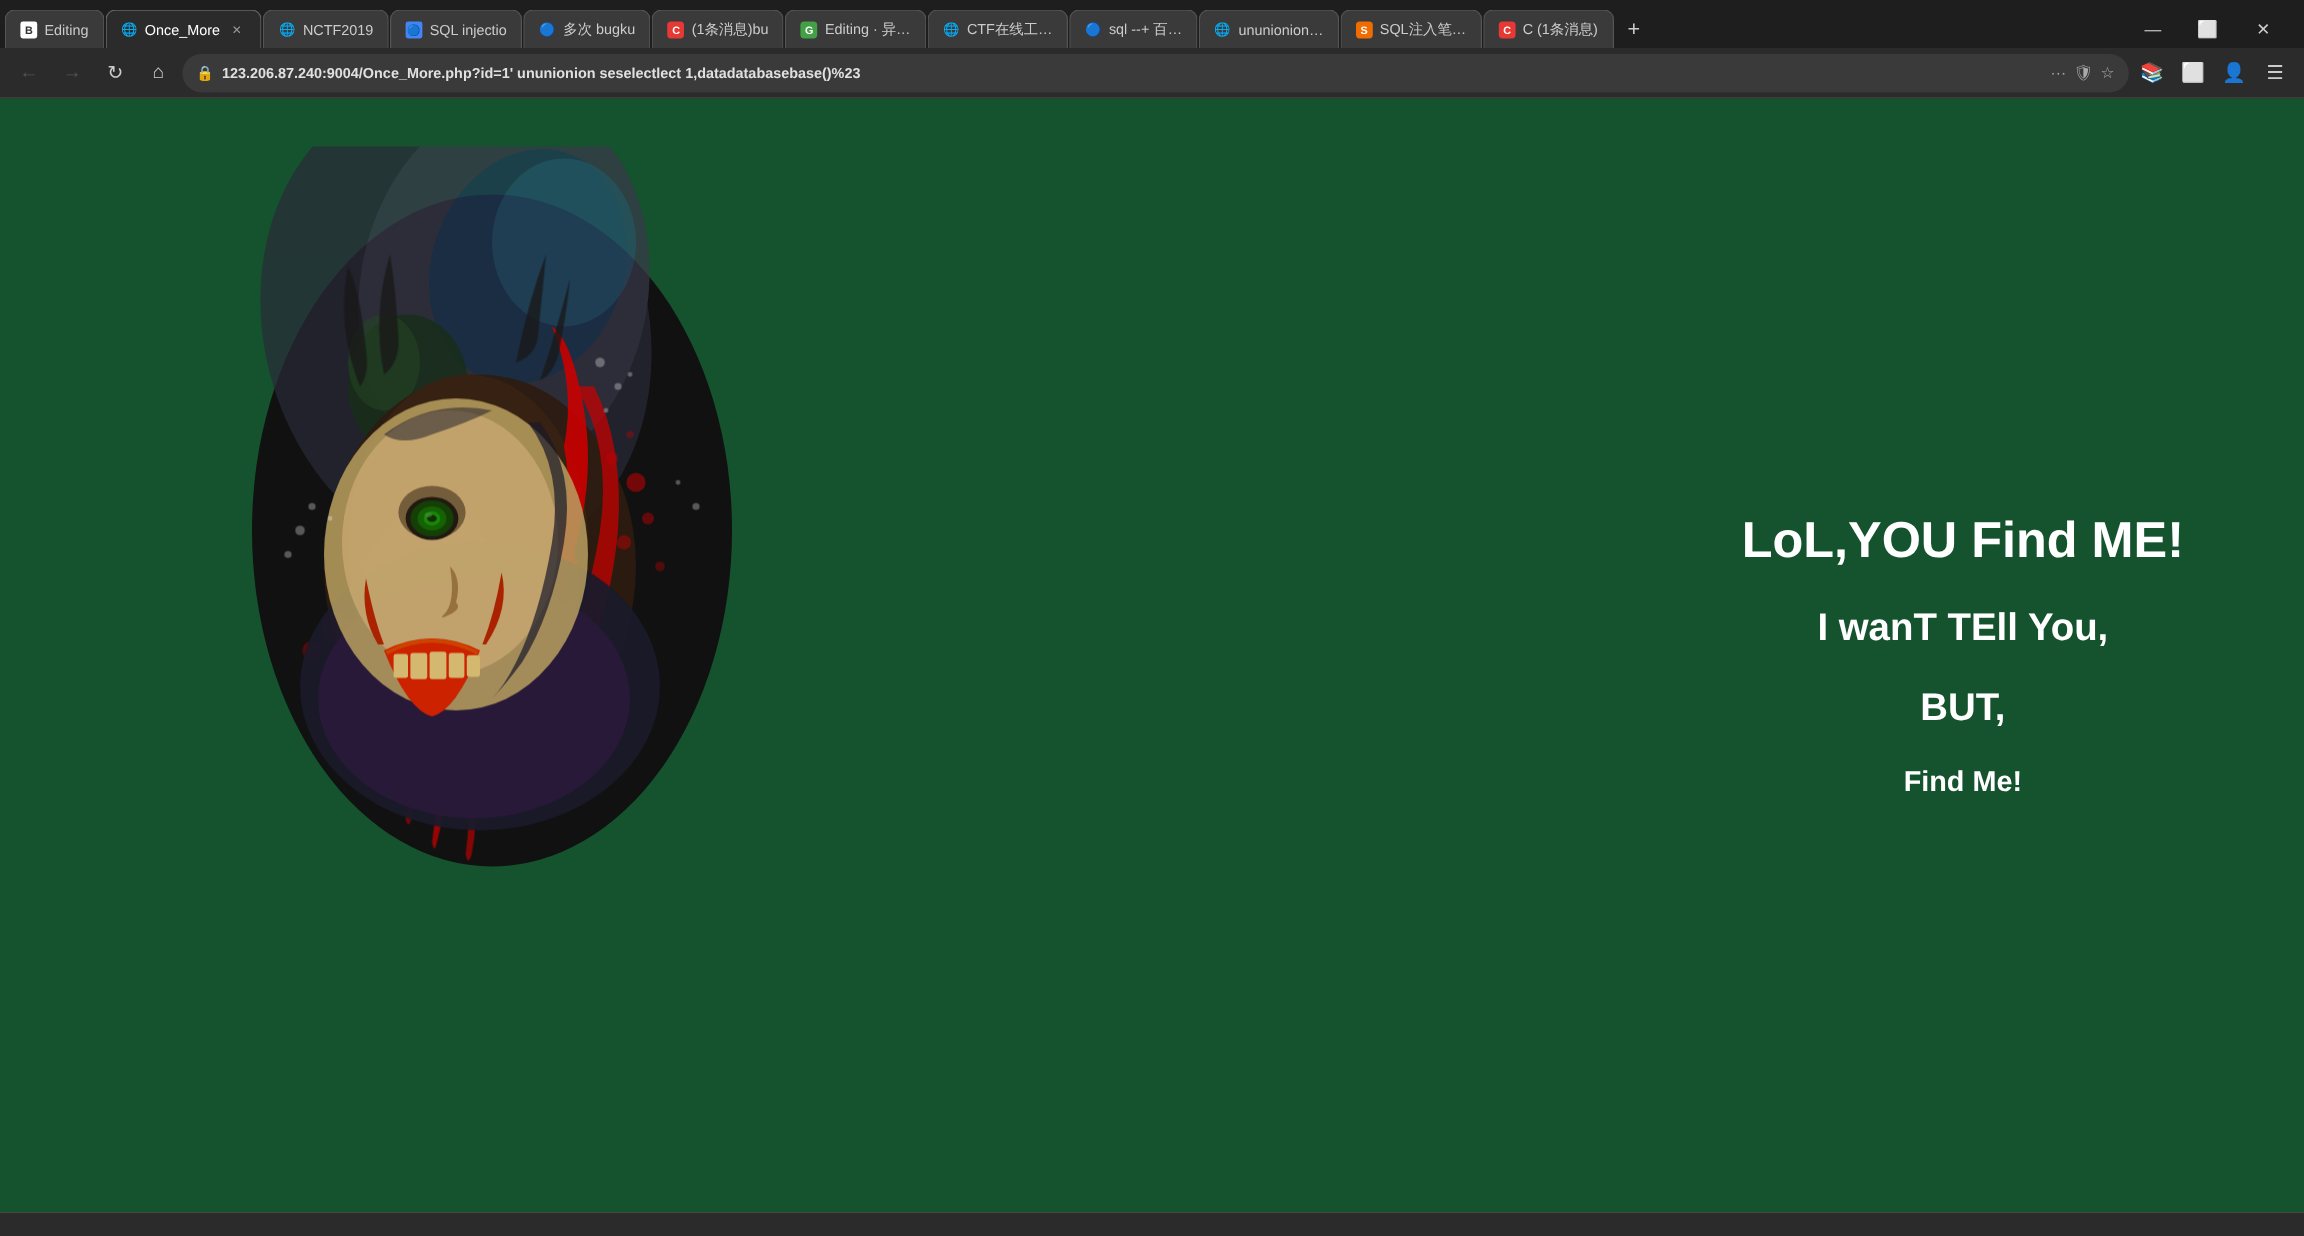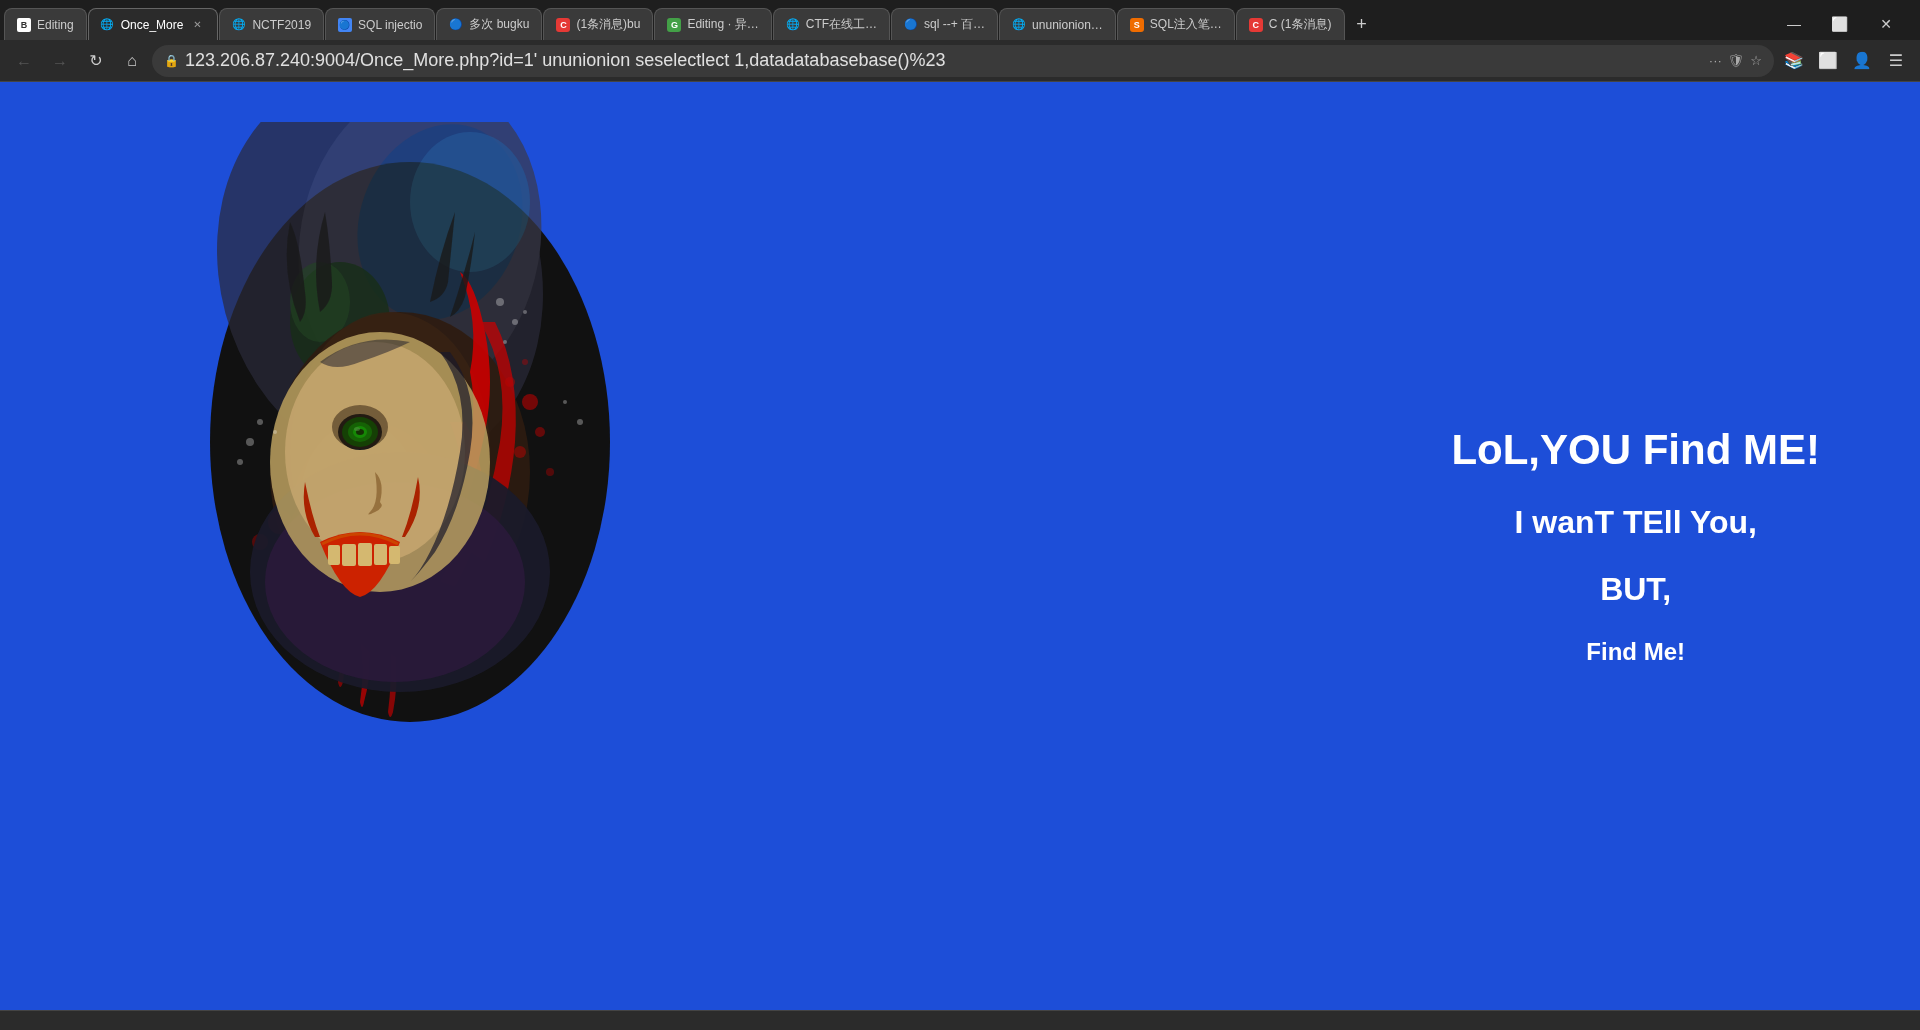--- a/index.html
+++ b/index.html
@@ -149,42 +149,43 @@
     .lock-icon {
       color: #aaa;
       font-size: 12px;
     }
 
     .address-bar {
       flex: 1;
       background: none;
       border: none;
       color: #e0e0e0;
-      font-size: 18px;
+      font-size: 12px;
       outline: none;
+      font-weight: bold;
     }
 
     .address-bar-actions {
       display: flex;
       align-items: center;
       gap: 6px;
       color: #aaa;
       font-size: 13px;
     }
 
     .nav-right-btns {
       display: flex;
       align-items: center;
       gap: 2px;
     }
 
     
     .page-content {
       flex: 1;
-      background: #1d4ed8;
+      background: #14532d;
       display: flex;
       align-items: center;
       justify-content: center;
       position: relative;
       overflow: hidden;
     }
 
     
     .joker-canvas {
       position: absolute;

